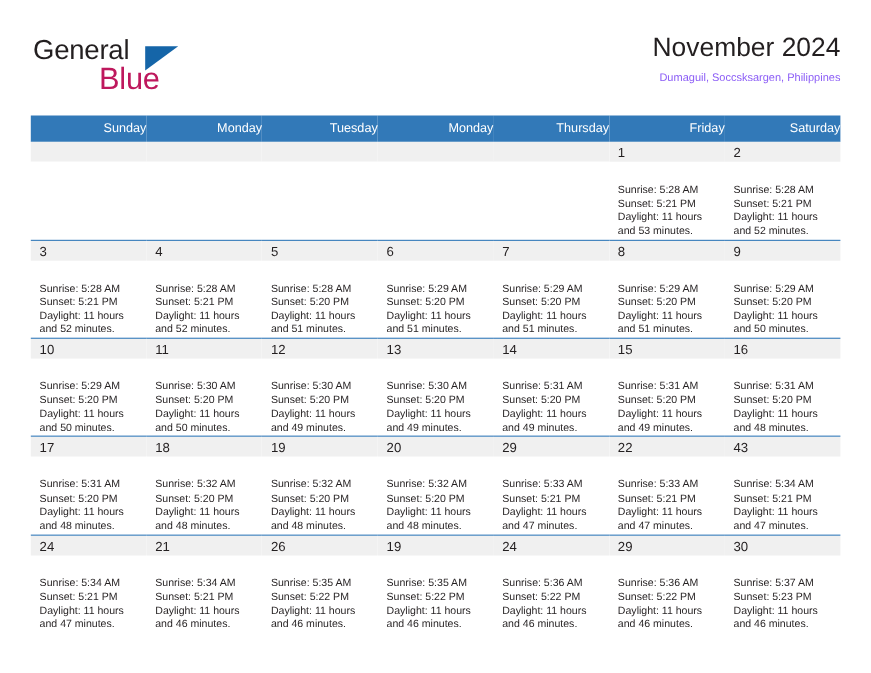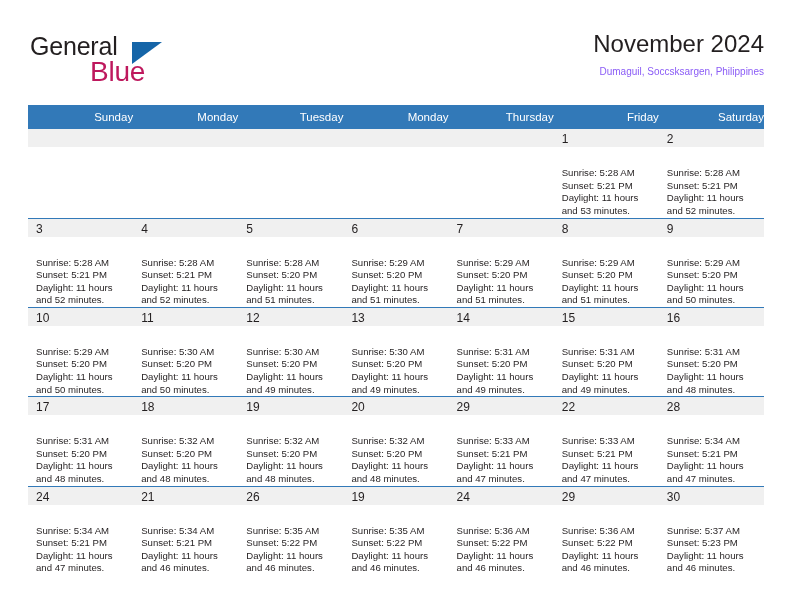--- a/index.html
+++ b/index.html
@@ -435,21 +435,21 @@
               <div class="daynum-band">22</div>
               <div class="cell-body">
                 <div>Sunrise: 5:33 AM</div>
                 <div>Sunset: 5:21 PM</div>
                 <div class="daylight">Daylight: 11 hours and 47 minutes.</div>
               </div>
             </div>
           </td>
           <td>
             <div class="cell-inner">
-              <div class="daynum-band">28</div>
+              <div class="daynum-band">43</div>
               <div class="cell-body">
                 <div>Sunrise: 5:34 AM</div>
                 <div>Sunset: 5:21 PM</div>
                 <div class="daylight">Daylight: 11 hours and 47 minutes.</div>
               </div>
             </div>
           </td>
         </tr>
         <tr class="week">
           <td>

